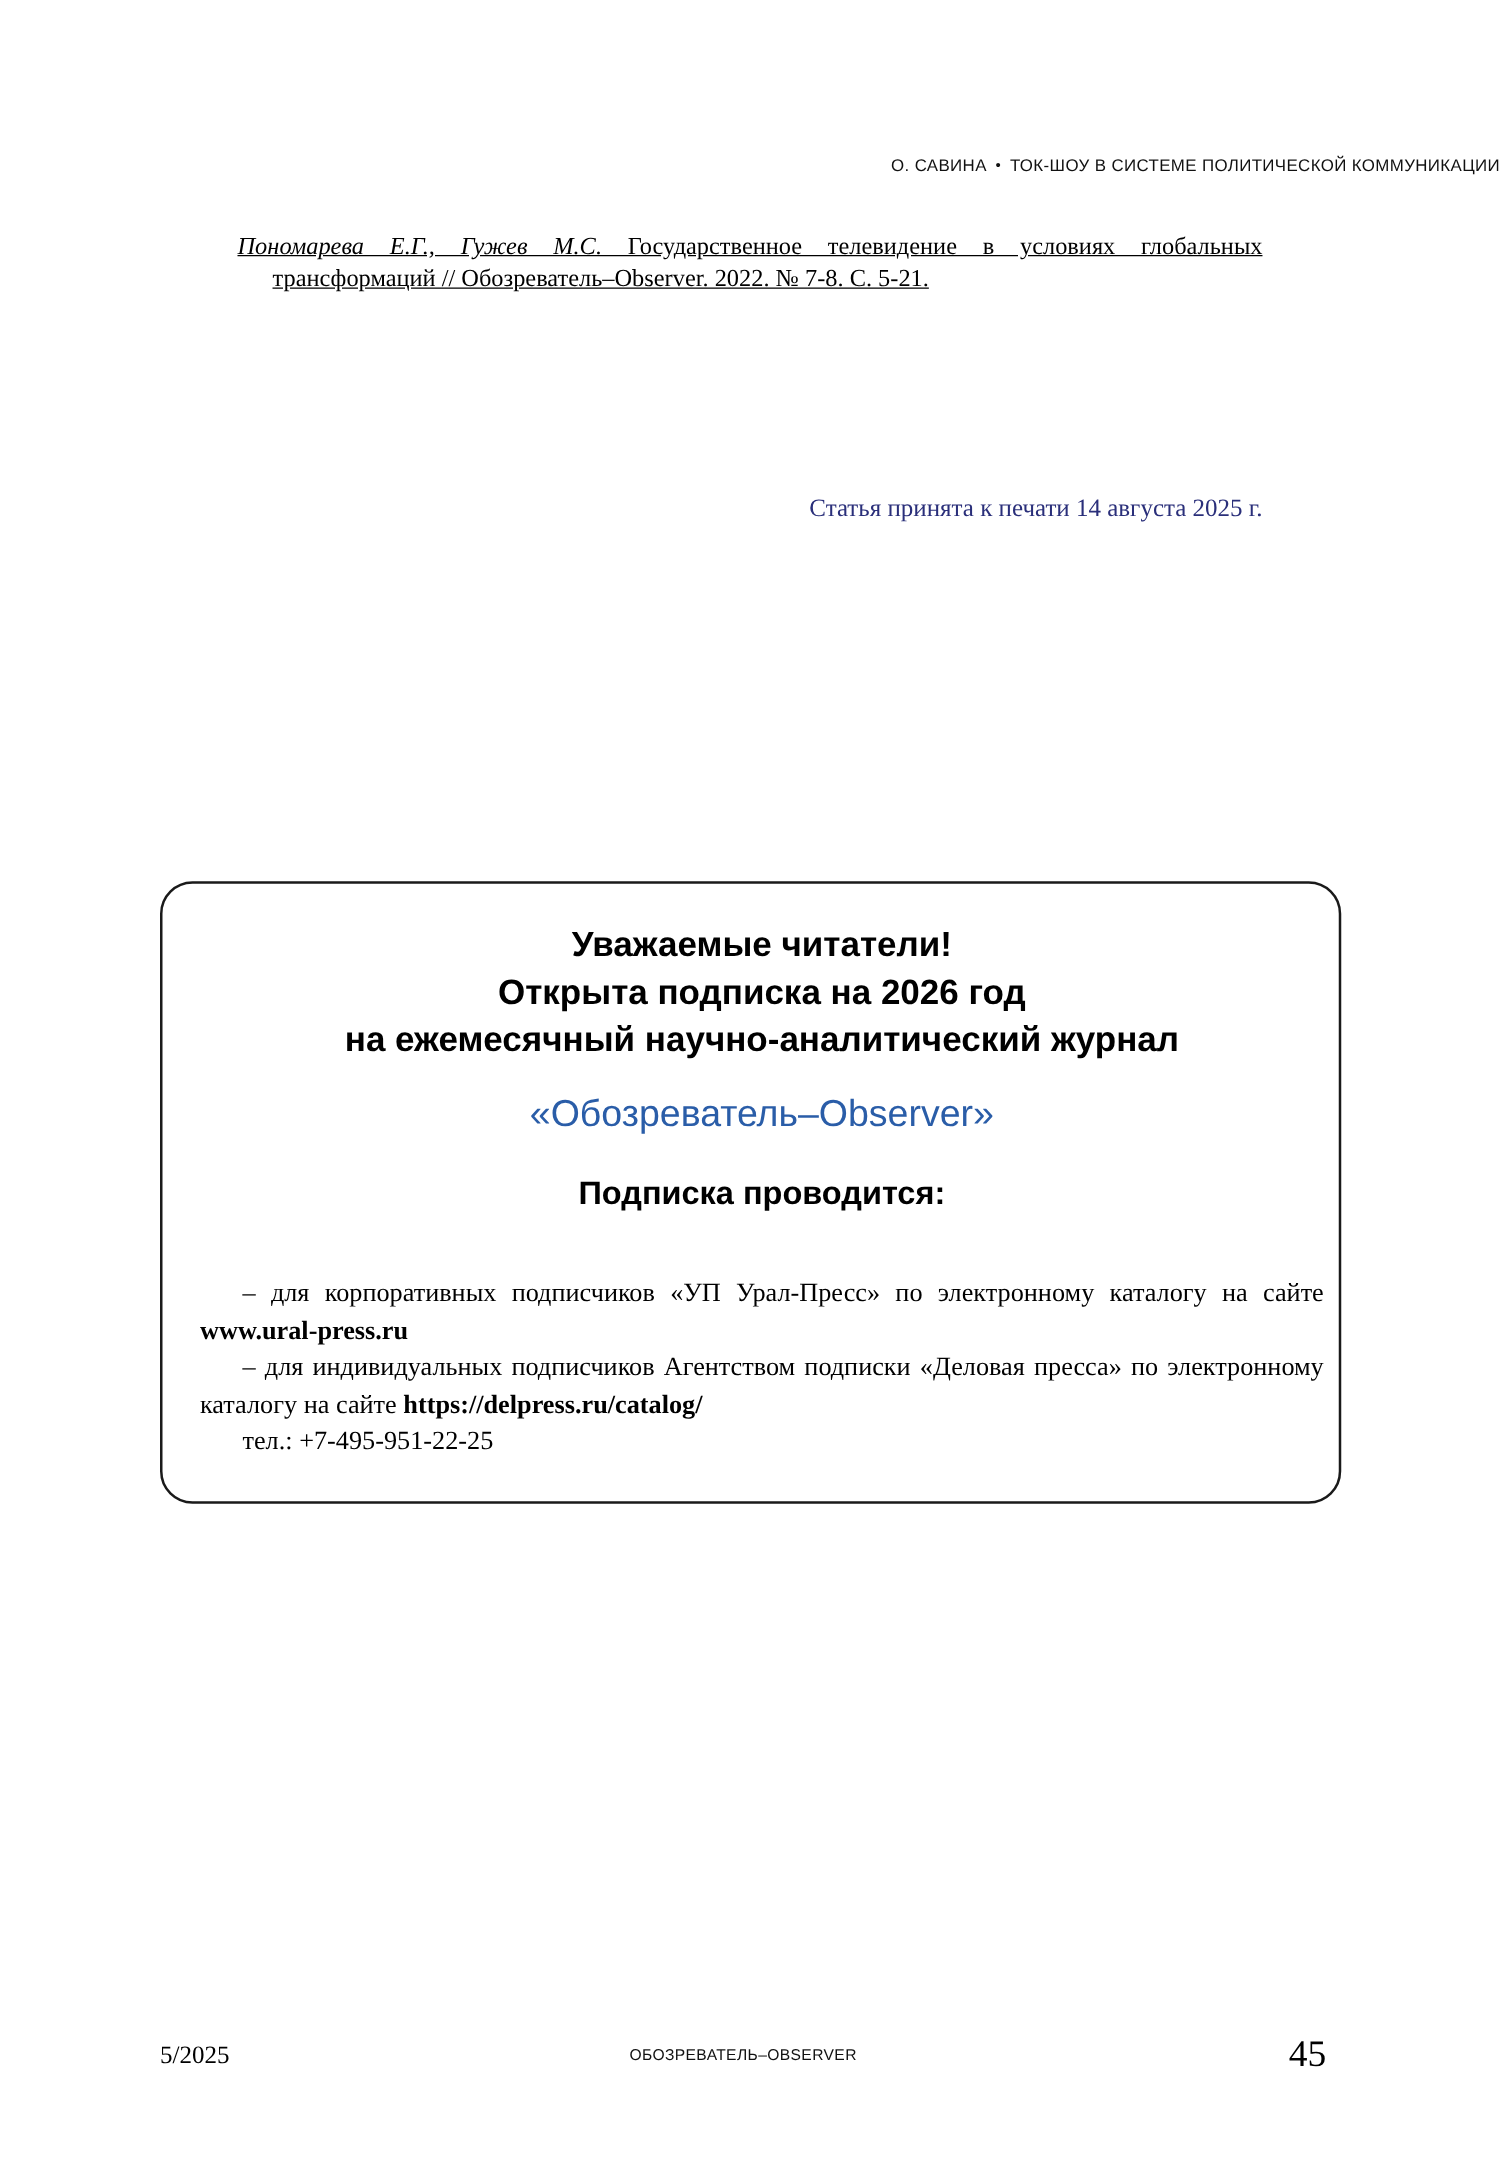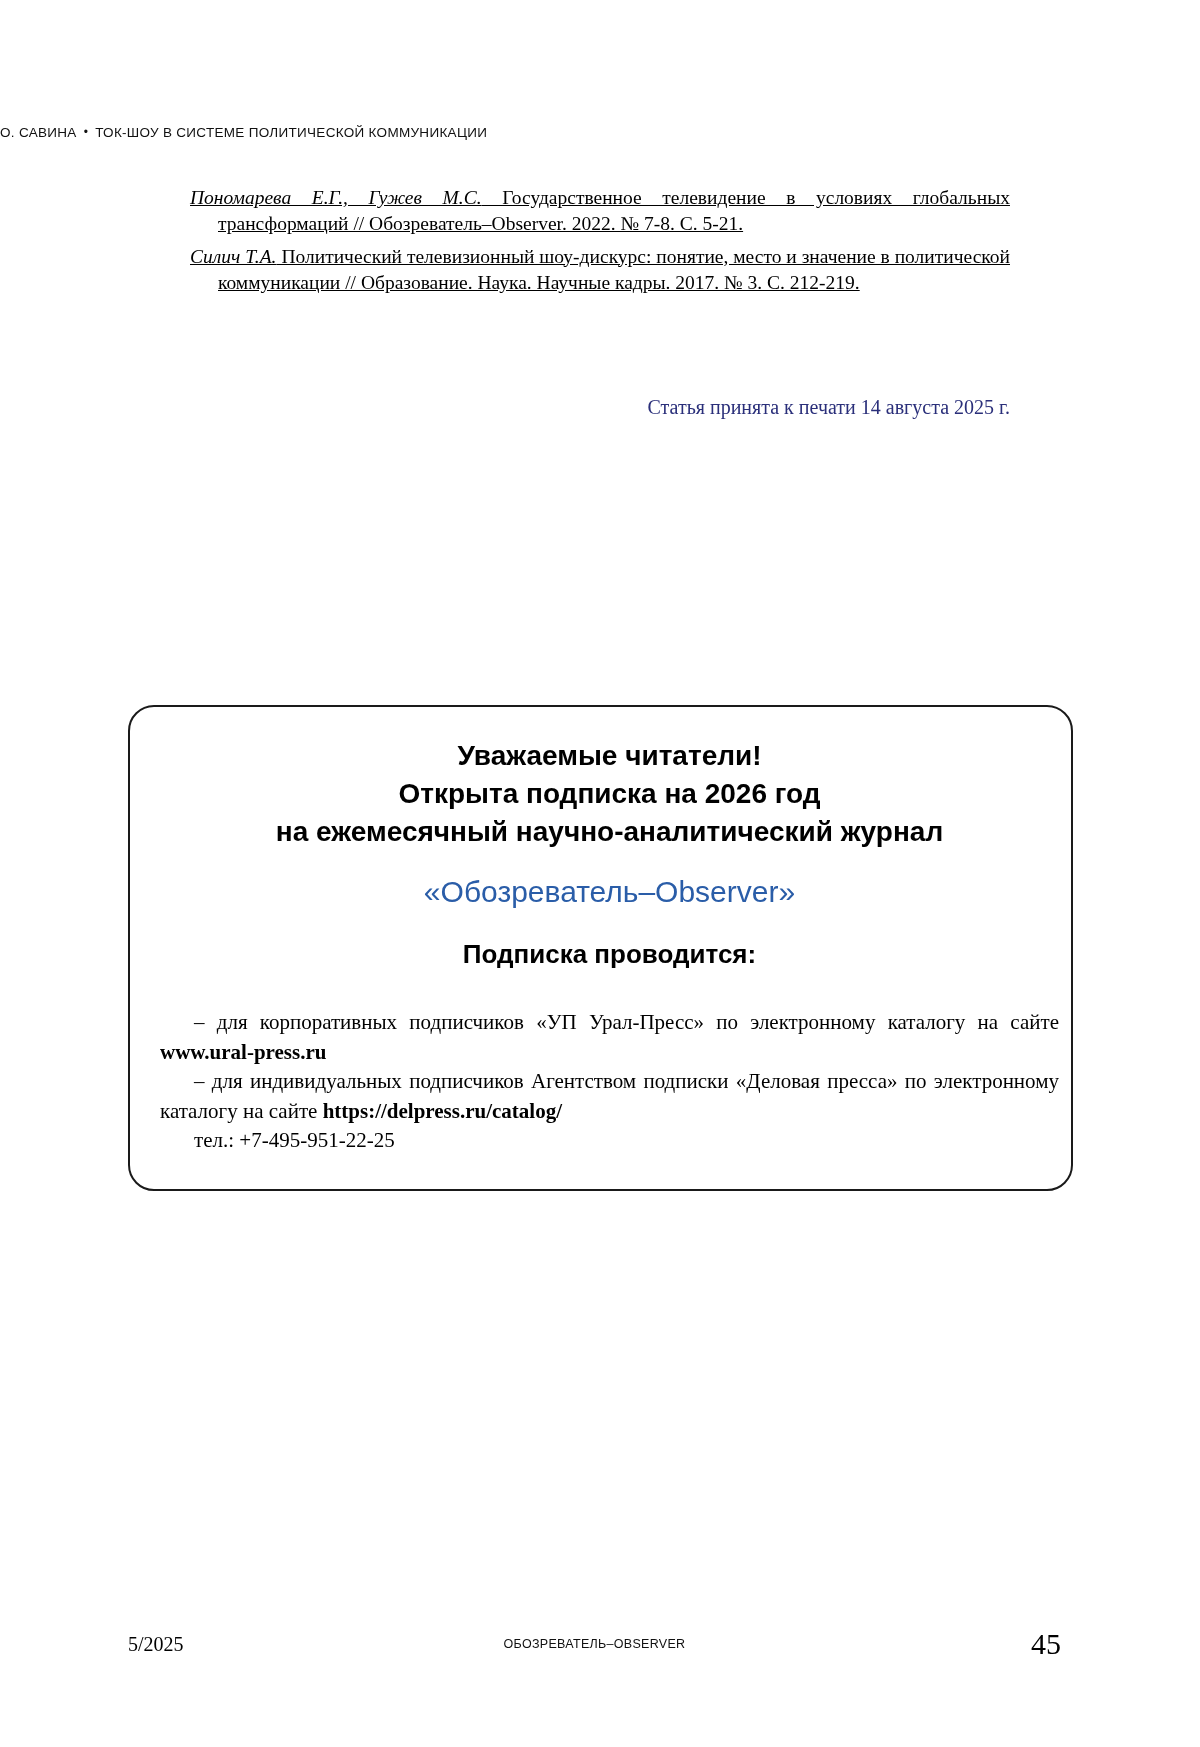--- a/index.html
+++ b/index.html
@@ -20,21 +20,21 @@
     position: absolute;
     inset: 0;
   }
 
   
   .running-head {
     position: absolute;
     top: 125px;
     left: 0;
     right: 0;
-    text-align: left;
+    text-align: right;
     font-family: "Liberation Sans", sans-serif;
     font-size: 13.5px;
     letter-spacing: 0.3px;
     color: #111111;
     white-space: nowrap;
   }
   .running-head .dot {
     padding: 0 7px;
     font-size: 12px;
     position: relative;
@@ -108,21 +108,21 @@
   }
   .subs-sub {
     font-family: "Liberation Sans", sans-serif;
     font-weight: bold;
     text-align: center;
     font-size: 26px;
     margin-top: 30px;
     color: #000000;
   }
   .subs-body {
-    margin-top: 38px;
+    margin-top: 50px;
     font-size: 21px;
     line-height: 1.4;
     text-align: justify;
   }
   .subs-body p {
     margin: 0;
   }
   .subs-body .indent {
     text-indent: 34px;
   }
@@ -171,23 +171,20 @@
 
 <div class="page">
 
   <div class="running-head">
     <span class="author">О. САВИНА</span><span class="dot">•</span><span>ТОК-ШОУ В СИСТЕМЕ ПОЛИТИЧЕСКОЙ КОММУНИКАЦИИ</span>
   </div>
 
   <div class="refs">
     <div class="ref">
       <i>Пономарева Е.Г., Гужев М.С.</i><span> Государственное телевидение в условиях глобальных трансформаций // Обозреватель–Observer. 2022. № 7-8. С. 5-21.</span>
-    </div>
-    <div class="ref">
-      <i>Силич Т.А.</i><span> Политический телевизионный шоу-дискурс: понятие, место и значение в политической коммуникации // Образование. Наука. Научные кадры. 2017. № 3. С. 212-219.</span>
     </div>
   </div>
 
   <div class="dates">
     <div class="d2">Статья принята к печати 14 августа 2025 г.</div>
   </div>
 
   <div class="subs-box">
     <div class="subs-title">
       <div>Уважаемые читатели!</div>

